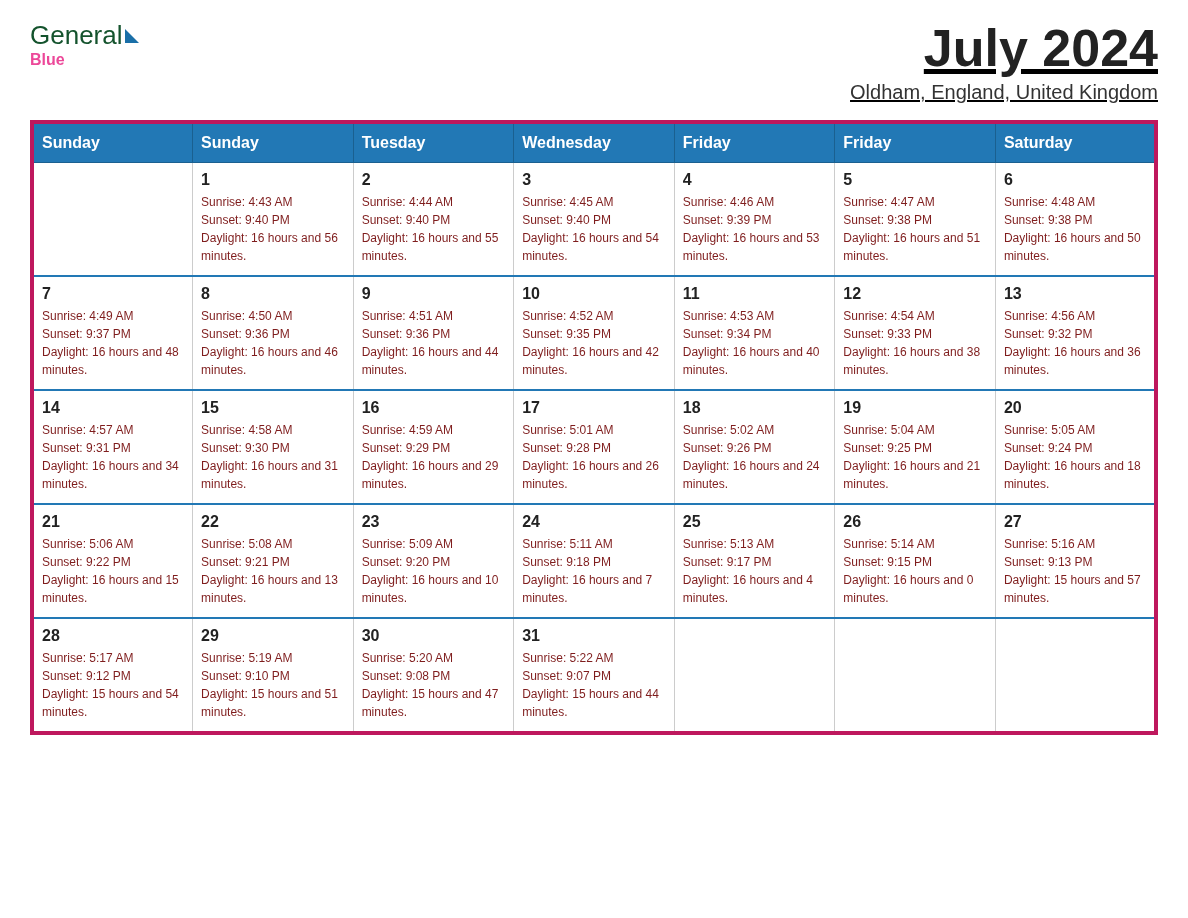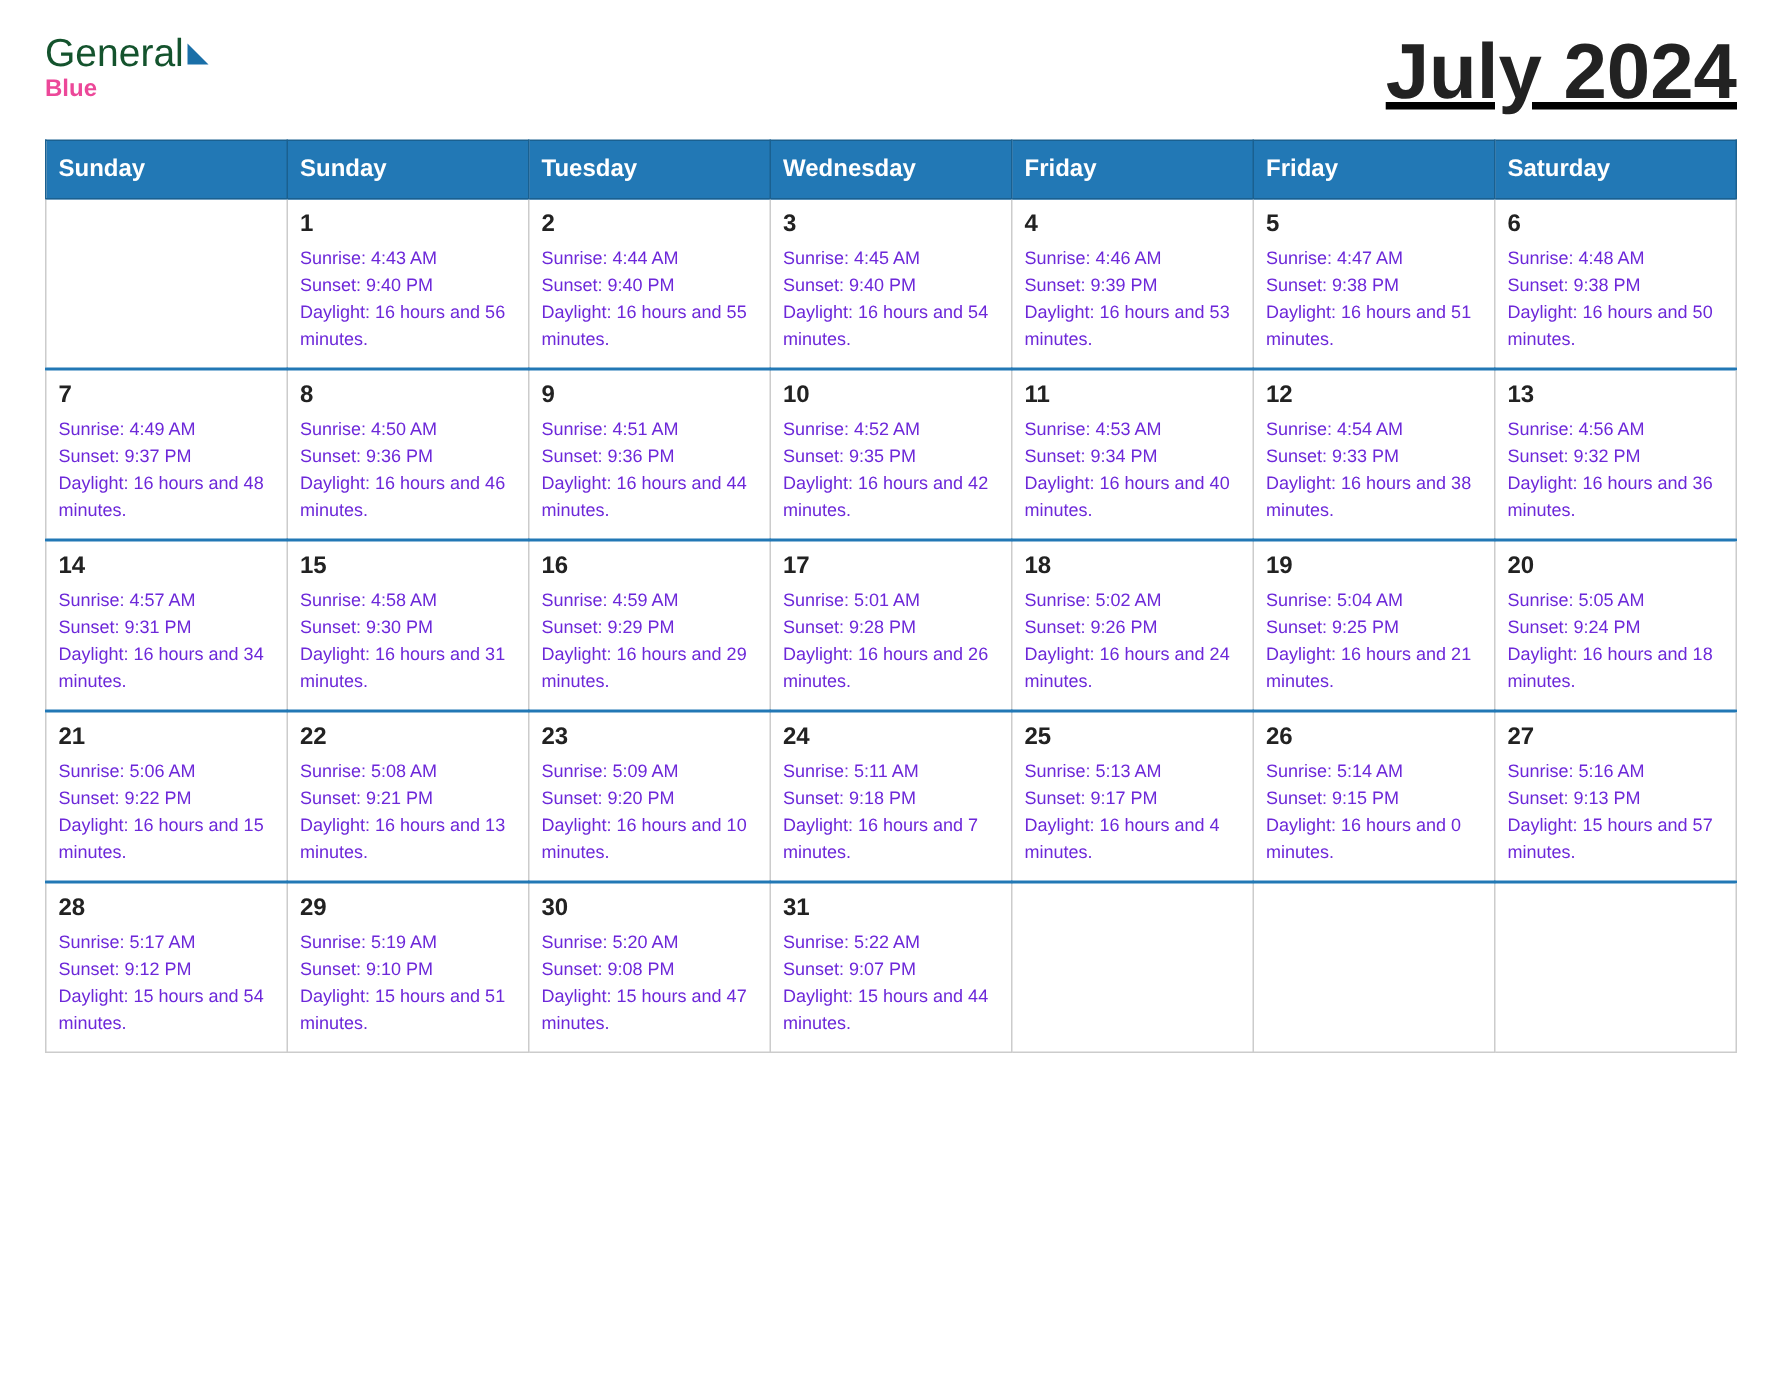--- a/index.html
+++ b/index.html
@@ -52,21 +52,21 @@
       line-height: 1.1;
     }
     .location {
       font-size: 20px;
       color: #333;
       margin-top: 4px;
     }
     .calendar {
       width: 100%;
       border-collapse: collapse;
-      border: 1px solid #be185d;
+      border: 4px solid #be185d;
     }
     .calendar thead th {
       background: #2278b5;
       color: #ffffff;
       font-size: 16px;
       font-weight: bold;
       padding: 10px 8px;
       text-align: left;
       border: 1px solid #1a6090;
     }
@@ -78,21 +78,21 @@
       min-height: 100px;
     }
     .day-number {
       font-size: 16px;
       font-weight: bold;
       color: #222;
       margin-bottom: 4px;
     }
     .day-info {
       font-size: 12px;
-      color: #6d28d9;
+      color: #7f1d1d;
       line-height: 1.5;
     }
     .empty-cell {
       background: #fff;
     }
     .row-separator {
       border-top: 2px solid #2278b5;
     }
   </style>
 </head>
@@ -101,20 +101,21 @@
 <div class="header">
   <div class="logo">
     <div class="logo-text">
       <span class="logo-general">General</span>
       <span class="logo-arrow"></span>
     </div>
     <span class="logo-blue">Blue</span>
   </div>
   <div class="title-block">
     <div class="month-title">July 2024</div>
+    <div class="location">Oldham, England, United Kingdom</div>
   </div>
 </div>
 
 <table class="calendar">
   <thead>
     <tr>
     <th>Sunday</th>
         <th>Sunday</th>
         <th>Tuesday</th>
         <th>Wednesday</th>

